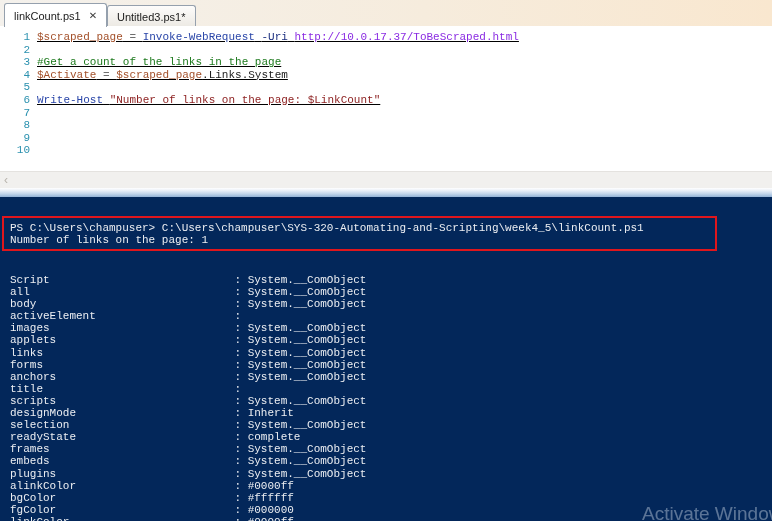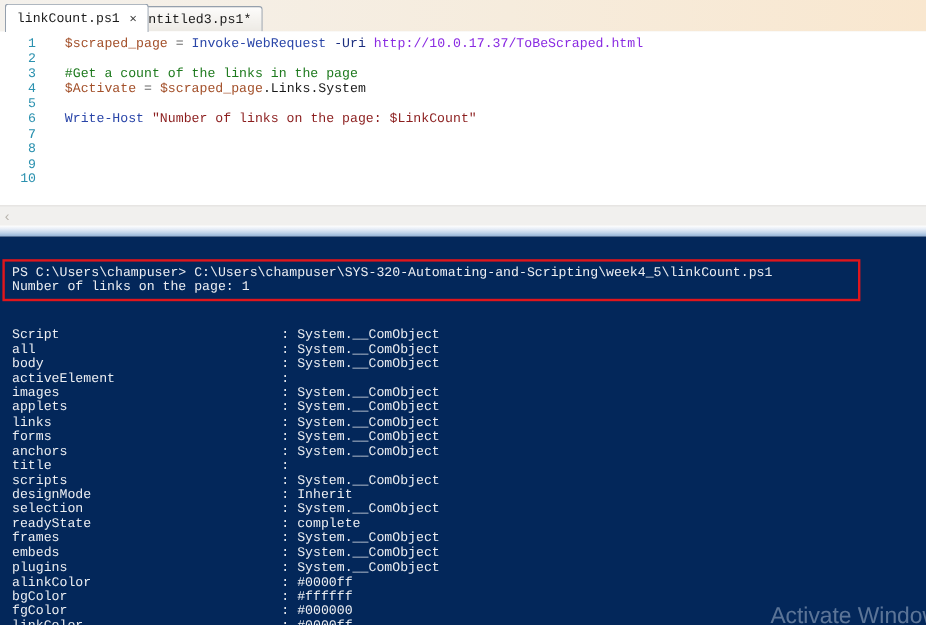--- a/index.html
+++ b/index.html
@@ -2,36 +2,36 @@
 <html style="--c-console-bg: #03275a; --c-console-text: #eceef2; --c-box: #e0161c; --c-variable: #a3502a; --c-cmdlet: #2945a8; --c-parameter: #1b2e7f; --c-argument: #8a2be2; --c-string: #8b1d1d; --c-comment: #1e7a1e; --c-operator: #6e6e6e; --c-default: #1a1a1a; --c-linenum: #2b91af;"><head>
 <meta charset="utf-8">
 <style>
   html,body{margin:0;padding:0;background:#ffffff;}
   .window{position:relative;width:772px;height:521px;overflow:hidden;
           font-family:"Liberation Sans",sans-serif;background:#ffffff;}
 
   
   .tabbar{position:absolute;left:0;top:0;width:772px;height:26px;
           background:linear-gradient(90deg,#f4f1ec 0%,#f6ecdd 55%,#f9e7cf 100%);
-          border-bottom:1px solid #ddd6ca;font-family:Liberation Mono, monospace;}
+          border-bottom:1px solid #ddd6ca;}
   .tab{position:absolute;display:flex;align-items:center;
        border:1px solid #95a0ad;border-bottom:none;border-radius:3px 3px 0 0;
        font-size:11px;color:#1b1b1b;padding:0 9px;box-sizing:border-box;cursor:default;}
   .tab.active{left:4px;top:3px;height:24px;background:#ffffff;z-index:2;margin-bottom:-1px;}
   .tab.inactive{left:107px;top:5px;height:22px;
        background:linear-gradient(180deg,#fdfcfb 0%,#ece9e3 100%);text-align:center;}
   .tab-close{margin-left:8px;font-size:10px;color:#3c3c3c;cursor:pointer;}
 
   
   .editor{position:absolute;left:0;top:26px;width:772px;height:145px;background:#ffffff;
           font-family:"Liberation Mono","DejaVu Sans Mono",monospace;font-size:11px;
           padding-top:5px;overflow:hidden;}
   .code-line{display:flex;height:12.6px;line-height:12.6px;white-space:pre;}
   .code-line .num{width:30px;text-align:right;color:var(--c-linenum);flex:none;}
-  .code-line .code{margin-left:24px;}
+  .code-line .code{margin-left:7px;text-decoration:underline;}
   .tk-variable{color:var(--c-variable);}
   .tk-cmdlet{color:var(--c-cmdlet);}
   .tk-parameter{color:var(--c-parameter);}
   .tk-argument{color:var(--c-argument);}
   .tk-string{color:var(--c-string);}
   .tk-comment{color:var(--c-comment);}
   .tk-operator{color:var(--c-operator);}
   .tk-property,.tk-default{color:var(--c-default);}
 
   

